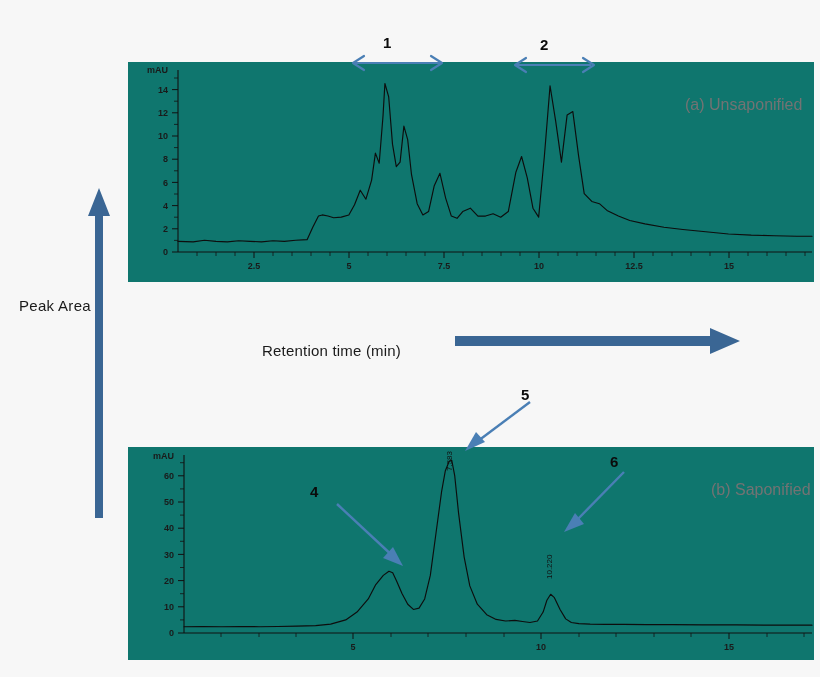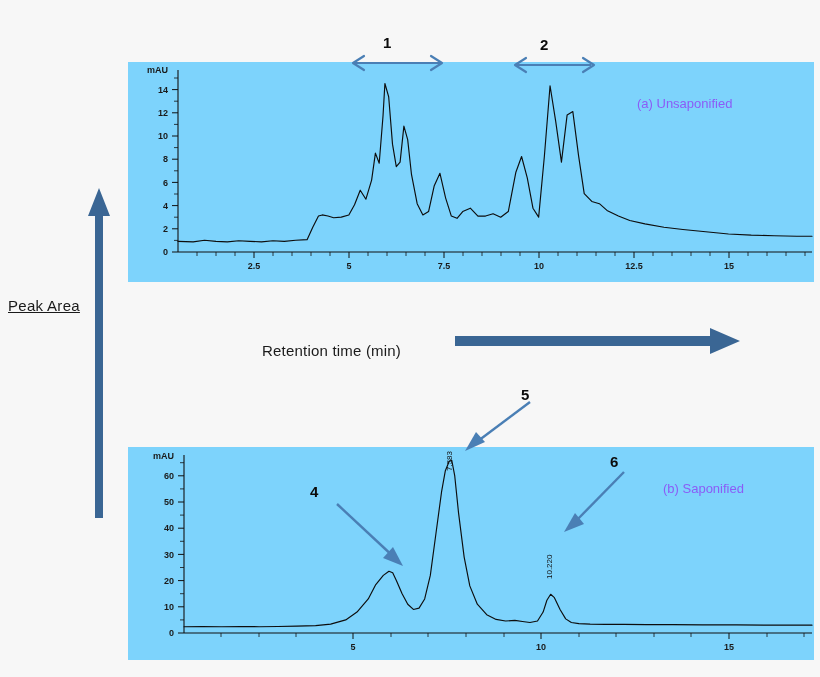--- a/index.html
+++ b/index.html
@@ -7,44 +7,43 @@
   body{
     width:820px;height:677px;
     background:#f7f7f7;
     font-family:"Liberation Sans", sans-serif;
     position:relative;
     overflow:hidden;
   }
 
   
   #peak-area-label{
-    position:absolute; left:8px; top:297px;
+    position:absolute; left:19px; top:297px;
     font-size:15px; color:#1a1a1a; letter-spacing:.3px;
     white-space:nowrap;
-    text-decoration:underline;
   }
   #peak-area-arrow{
     position:absolute; left:84px; top:188px;
     width:30px; height:330px;
   }
   #retention-label{
     position:absolute; left:262px; top:330px;
     font-size:15px; color:#1a1a1a; letter-spacing:.2px;
     white-space:nowrap;
     margin-top:12px;
   }
   #retention-arrow{
     position:absolute; left:455px; top:326px;
     width:285px; height:30px;
   }
 
   
   .panel{
     position:absolute;
-    background:#7dd3fc;
+    background:#0f766e;
   }
   #panel-a{ left:128px; top:62px;  width:686px; height:220px; }
   #panel-b{ left:128px; top:447px; width:686px; height:213px; }
 
   .panel svg{ display:block; width:100%; height:100%; }
 
   .axis-line{ stroke:#111; stroke-width:1.1; fill:none; }
   .tick{ stroke:#111; stroke-width:1; }
   .tick-minor{ stroke:#111; stroke-width:.8; }
   .trace{ fill:none; stroke:#0d0d0d; stroke-width:1.15;
@@ -57,21 +56,21 @@
     font-family:"Liberation Sans", sans-serif;
     font-size:9px; fill:#1a1a1a; font-weight:bold;
   }
   .rt-text{
     font-family:"Liberation Sans", sans-serif;
     font-size:8px; fill:#111;
   }
 
   
   .caption{
-    position:absolute; font-size:13px; color:#8b5cf6; white-space:nowrap;
+    position:absolute; font-size:16px; color:#737373; white-space:nowrap;margin-left:48px;
   }
   #caption-a{ left:637px; top:96px; }
   #caption-b{ left:663px; top:481px; }
 
   
   .callout-num{
     position:absolute; font-size:15px; font-weight:bold; color:#0b0b0b;
   }
   #num-1{ left:383px; top:34px; }
   #num-2{ left:540px; top:36px; }

